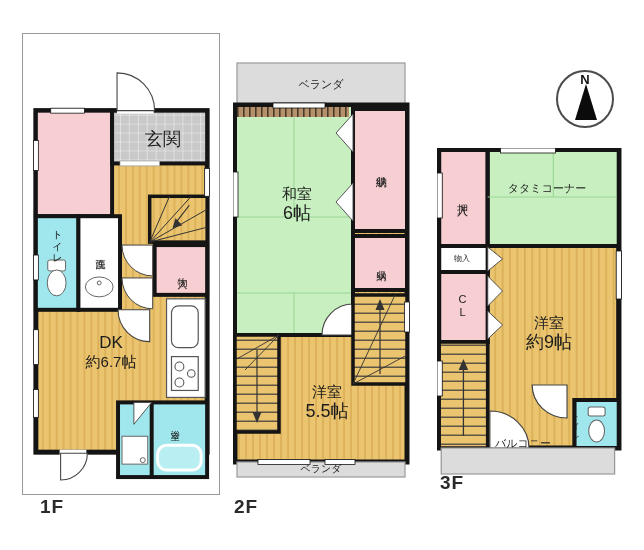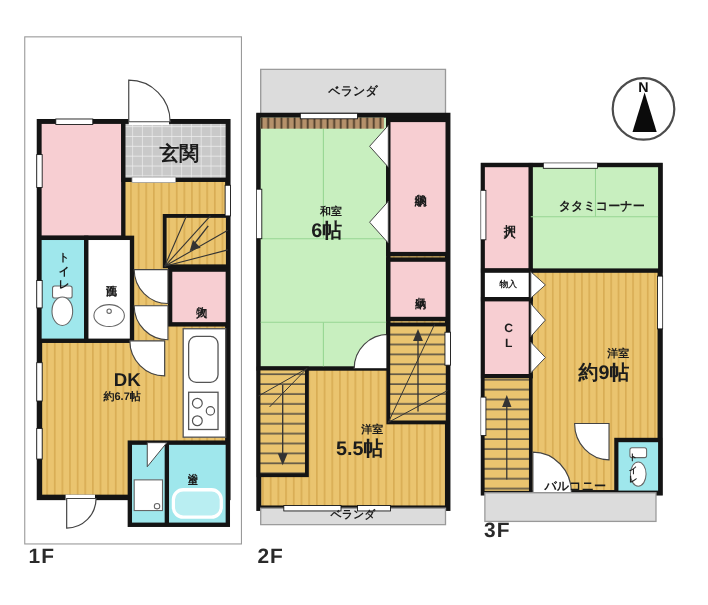--- a/index.html
+++ b/index.html
@@ -2,26 +2,26 @@
 <html><head>
 <meta charset="utf-8">
 <style>
   html,body{margin:0;padding:0;background:#fff;}
   #canvas{position:relative;width:644px;height:550px;background:#ffffff;overflow:hidden;
           font-family:"Liberation Sans","DejaVu Sans",sans-serif;}
   .floor{position:absolute;}
   .floor svg{position:absolute;left:0;top:0;width:100%;height:100%;}
   #f1{left:22px;top:33px;width:198px;height:462px;border:1px solid #9a9a9a;box-sizing:border-box;background:#fff;}
   #f2{left:233px;top:62px;width:181px;height:416px;}
-  #f3{left:437px;top:148px;width:166px;height:330px;}
-  .lbl{position:absolute;transform:translate(-50%,-50%);color:#1c1c1c;font-weight:700;
-       text-align:right;white-space:nowrap;line-height:1.18;}
+  #f3{left:437px;top:148px;width:185px;height:330px;}
+  .lbl{position:absolute;transform:translate(-50%,-50%);color:#1c1c1c;font-weight:400;
+       text-align:center;white-space:nowrap;line-height:1.18;}
   .lbl span{display:block;}
   .v{writing-mode:vertical-rl;text-orientation:upright;letter-spacing:1px;}
-  .s8{font-size:8px}.s9{font-size:9px}.s10{font-size:10px}.s11{font-size:11px}.s13{font-size:18px}.s15{font-size:10px}.s17{font-size:17px}
+  .s8{font-size:8px}.s9{font-size:9px}.s10{font-size:10px}.s11{font-size:11px}.s13{font-size:18px}.s15{font-size:15px}.s17{font-size:17px}
   .floor-tag{position:absolute;font-size:19px;font-weight:600;color:#2a2a2a;letter-spacing:1px;}
   #compass{position:absolute;left:556px;top:70px;width:58px;height:58px;border:2px solid #4c4c4c;
            border-radius:50%;background:#fff;box-sizing:border-box;}
   #compass .n{position:absolute;left:50%;top:0;transform:translateX(-50%);font-size:13px;font-weight:700;color:#111;}
   #compass .arrow{position:absolute;left:17px;top:12px;width:0;height:0;
            border-left:11px solid transparent;border-right:11px solid transparent;
            border-bottom:36px solid #0b0b0b;}
 </style>
 </head>
 <body>
@@ -196,17 +196,17 @@
     </div>
     <div class="lbl v s8" style="left:138px;top:274px;">トイレ</div>
     <div class="lbl s11" style="left:86px;top:295px;">バルコニー</div>
   </div>
 
   <div id="compass">
     <span class="n">N</span>
     <div class="arrow"></div>
   </div>
 
-  <div class="floor-tag" style="left:26px;top:496px;">1F</div>
+  <div class="floor-tag" style="left:40px;top:496px;">1F</div>
   <div class="floor-tag" style="left:234px;top:496px;">2F</div>
   <div class="floor-tag" style="left:440px;top:472px;">3F</div>
 
 </div>
 
 </body></html>

